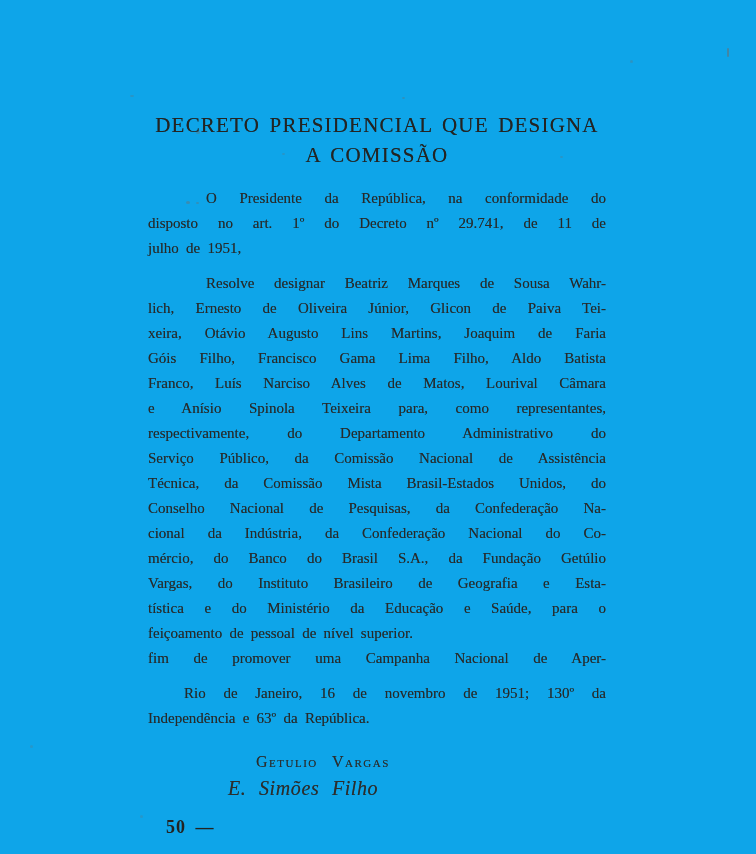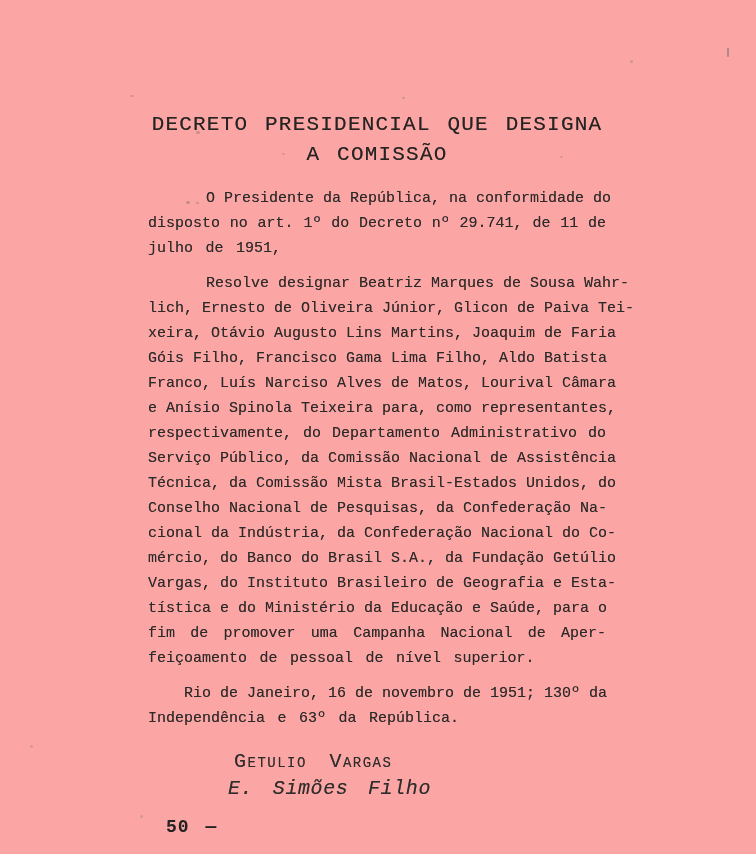--- a/index.html
+++ b/index.html
@@ -4,23 +4,23 @@
 <style>
   html, body {
     margin: 0;
     padding: 0;
     background: #e9e9e9;
   }
   .page {
     position: relative;
     width: 756px;
     height: 854px;
-    background: #fca5a5;
+    background: #0ea5e9;
     overflow: hidden;
-    font-family: Liberation Mono, monospace;
+    font-family: Liberation Serif, serif;
     color: #2a2a28;
   }
   .title-block {
     position: absolute;
     left: 148px;
     width: 458px;
     top: 110px;
     text-align: center;
     font-size: 21px;
     line-height: 30px;
@@ -49,23 +49,23 @@
   }
   .indent-lg { padding-left: 58px; }
   .indent-sm { padding-left: 36px; }
   .sig-block {
     position: absolute;
     left: 148px;
     width: 458px;
     top: 748px;
   }
   .sig-president {
-    margin-left: 86px;
+    margin-left: 108px;
     font-variant-caps: small-caps;
-    font-size: 20px;
+    font-size: 16px;
     line-height: 27px;
     letter-spacing: 1.5px;
     word-spacing: 9px;
     color: #2d2d2b;
     text-shadow: 0 0 0.4px rgba(20,20,20,0.45);
   }
   .sig-minister {
     margin-left: 80px;
     font-style: italic;
     font-size: 20px;
@@ -127,22 +127,22 @@
     <div class="line">Franco, Luís Narciso Alves de Matos, Lourival Câmara</div>
     <div class="line">e Anísio Spinola Teixeira para, como representantes,</div>
     <div class="line">respectivamente, do Departamento Administrativo do</div>
     <div class="line">Serviço Público, da Comissão Nacional de Assistência</div>
     <div class="line">Técnica, da Comissão Mista Brasil-Estados Unidos, do</div>
     <div class="line">Conselho Nacional de Pesquisas, da Confederação Na-</div>
     <div class="line">cional da Indústria, da Confederação Nacional do Co-</div>
     <div class="line">mércio, do Banco do Brasil S.A., da Fundação Getúlio</div>
     <div class="line">Vargas, do Instituto Brasileiro de Geografia e Esta-</div>
     <div class="line">tística e do Ministério da Educação e Saúde, para o</div>
+    <div class="line line-last">feiçoamento de pessoal de nível superior.</div>
     <div class="line">fim de promover uma Campanha Nacional de Aper-</div>
-    <div class="line line-last">feiçoamento de pessoal de nível superior.</div>
   </div>
 
   <div class="para" style="top:681px">
     <div class="line indent-sm">Rio de Janeiro, 16 de novembro de 1951; 130º da</div>
     <div class="line line-last">Independência e 63º da República.</div>
   </div>
 
   <div class="sig-block">
     <div class="sig-president">Getulio Vargas</div>
     <div class="sig-minister">E. Simões Filho</div>

